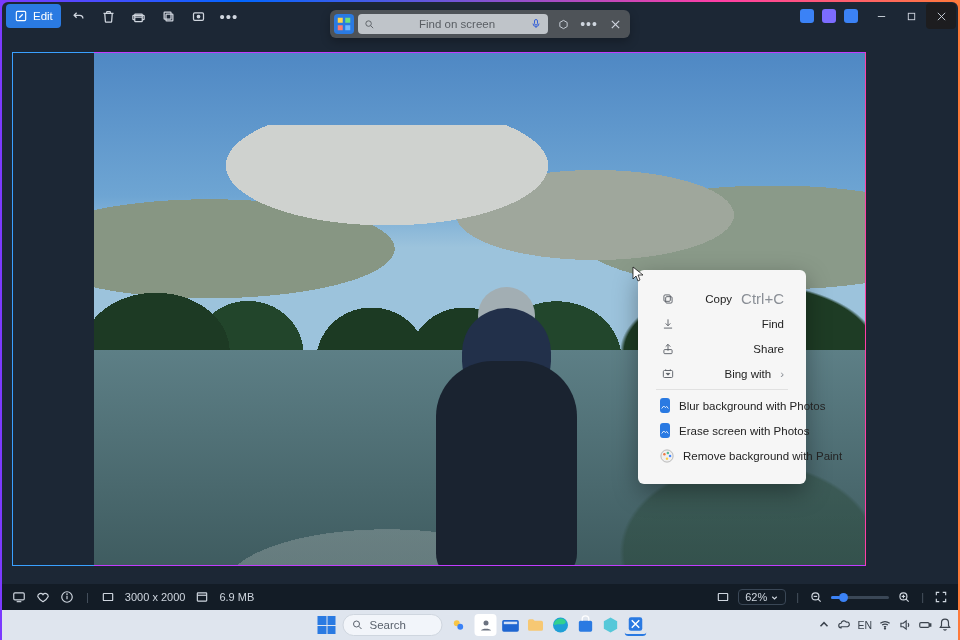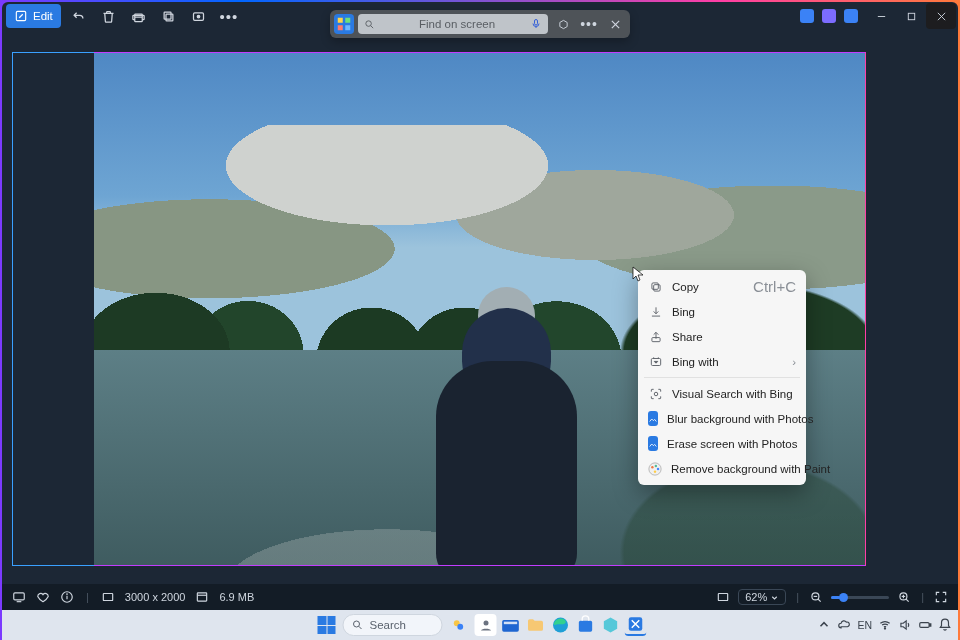--- a/index.html
+++ b/index.html
@@ -91,21 +91,21 @@
     radial-gradient(ellipse 28% 70% at 85% 6%, rgba(30,60,37,.55) 0 58%, transparent 60%);
     transform:scaleY(-1);opacity:.6;}
   .person{position:absolute;left:42%;bottom:-2%;width:23%;height:58%;}
   .person .body{position:absolute;left:10%;right:10%;top:28%;bottom:0;background:#1a2330;border-radius:40% 40% 12% 12%/26% 26% 10% 10%;}
   .person .hood{position:absolute;left:25%;right:25%;top:10%;height:30%;background:#22304a;border-radius:50% 50% 40% 40%;}
   .person .beanie{position:absolute;left:34%;right:34%;top:3%;height:16%;background:#a2aeb3;border-radius:50% 50% 40% 40%/60% 60% 40% 40%;}
 
   
   .ctxmenu{
     position:absolute; left:638px; top:270px; width:168px;
-    background:#f6f6f6;border-radius:6px;box-shadow:0 8px 24px rgba(0,0,0,.35);padding:4px;font-size:11.5px;color:#232323;
+    background:#f6f6f6;border-radius:6px;box-shadow:0 8px 24px rgba(0,0,0,.35);padding:16px;font-size:11.5px;color:#232323;text-align:right;
   }
   .ctxitem{height:25px;display:flex;align-items:center;gap:9px;padding:0 6px;border-radius:4px;position:relative;}
   .ctxitem .lbl{flex:1;white-space:nowrap;}
   .ctxitem .sc{color:#8a8f96;font-size:15px;}
   .ctxitem .chev{color:#8a8f96;}
   .ctxsep{height:1px;background:#e1e1e1;margin:3px 2px;}
   .ctxicon{width:15px;height:15px;display:flex;align-items:center;justify-content:center;color:#5a5f66;}
   .ctxicon svg{width:14px;height:14px;}
   .ctxicon.blue{color:#fff;background:#2a7ae2;border-radius:3px;}
   .ctxicon.blue svg{width:10px;height:10px;}
@@ -355,21 +355,21 @@
     <span class="lbl">Copy</span>
     <span class="sc">Ctrl+C</span>
   </div>
   <div class="ctxitem">
     <span class="ctxicon">
         <svg viewBox="0 0 24 24" fill="none" stroke="currentColor" stroke-width="1.6">
           <path d="M12 4v11m0 0l-4-4m4 4l4-4"></path>
           <path d="M5 19h14"></path>
         </svg>
       </span>
-    <span class="lbl">Bing</span>
+    <span class="lbl">Find</span>
   </div>
   <div class="ctxitem">
     <span class="ctxicon">
         <svg viewBox="0 0 24 24" fill="none" stroke="currentColor" stroke-width="1.6">
           <path d="M12 4v11m0-11l-4 4m4-4l4 4"></path>
           <rect x="5" y="13" width="14" height="7" rx="1.5"></rect>
         </svg>
       </span>
     <span class="lbl">Share</span>
   </div>
@@ -378,29 +378,20 @@
         <svg viewBox="0 0 24 24" fill="none" stroke="currentColor" stroke-width="1.6">
           <rect x="4" y="6" width="16" height="12" rx="2"></rect>
           <path d="M8 6V4m8 2V4"></path>
           <path d="M12 14l3-3H9l3 3z" fill="currentColor"></path>
         </svg>
       </span>
     <span class="lbl">Bing with</span>
     <span class="chev">›</span>
   </div>
   <div class="ctxsep"></div>
-  <div class="ctxitem">
-    <span class="ctxicon">
-        <svg viewBox="0 0 24 24" fill="none" stroke="currentColor" stroke-width="1.6">
-          <path d="M4 8V5a1 1 0 011-1h3M20 8V5a1 1 0 00-1-1h-3M4 16v3a1 1 0 001 1h3M20 16v3a1 1 0 01-1 1h-3"></path>
-          <circle cx="12" cy="12" r="3"></circle>
-        </svg>
-      </span>
-    <span class="lbl">Visual Search with Bing</span>
-  </div>
   <div class="ctxitem">
     <span class="ctxicon blue">
         <svg viewBox="0 0 24 24" fill="none" stroke="currentColor" stroke-width="2">
           <path d="M4 18l5-6 4 4 3-3 4 5"></path>
         </svg>
       </span>
     <span class="lbl">Blur background with Photos</span>
   </div>
   <div class="ctxitem">
     <span class="ctxicon blue">

